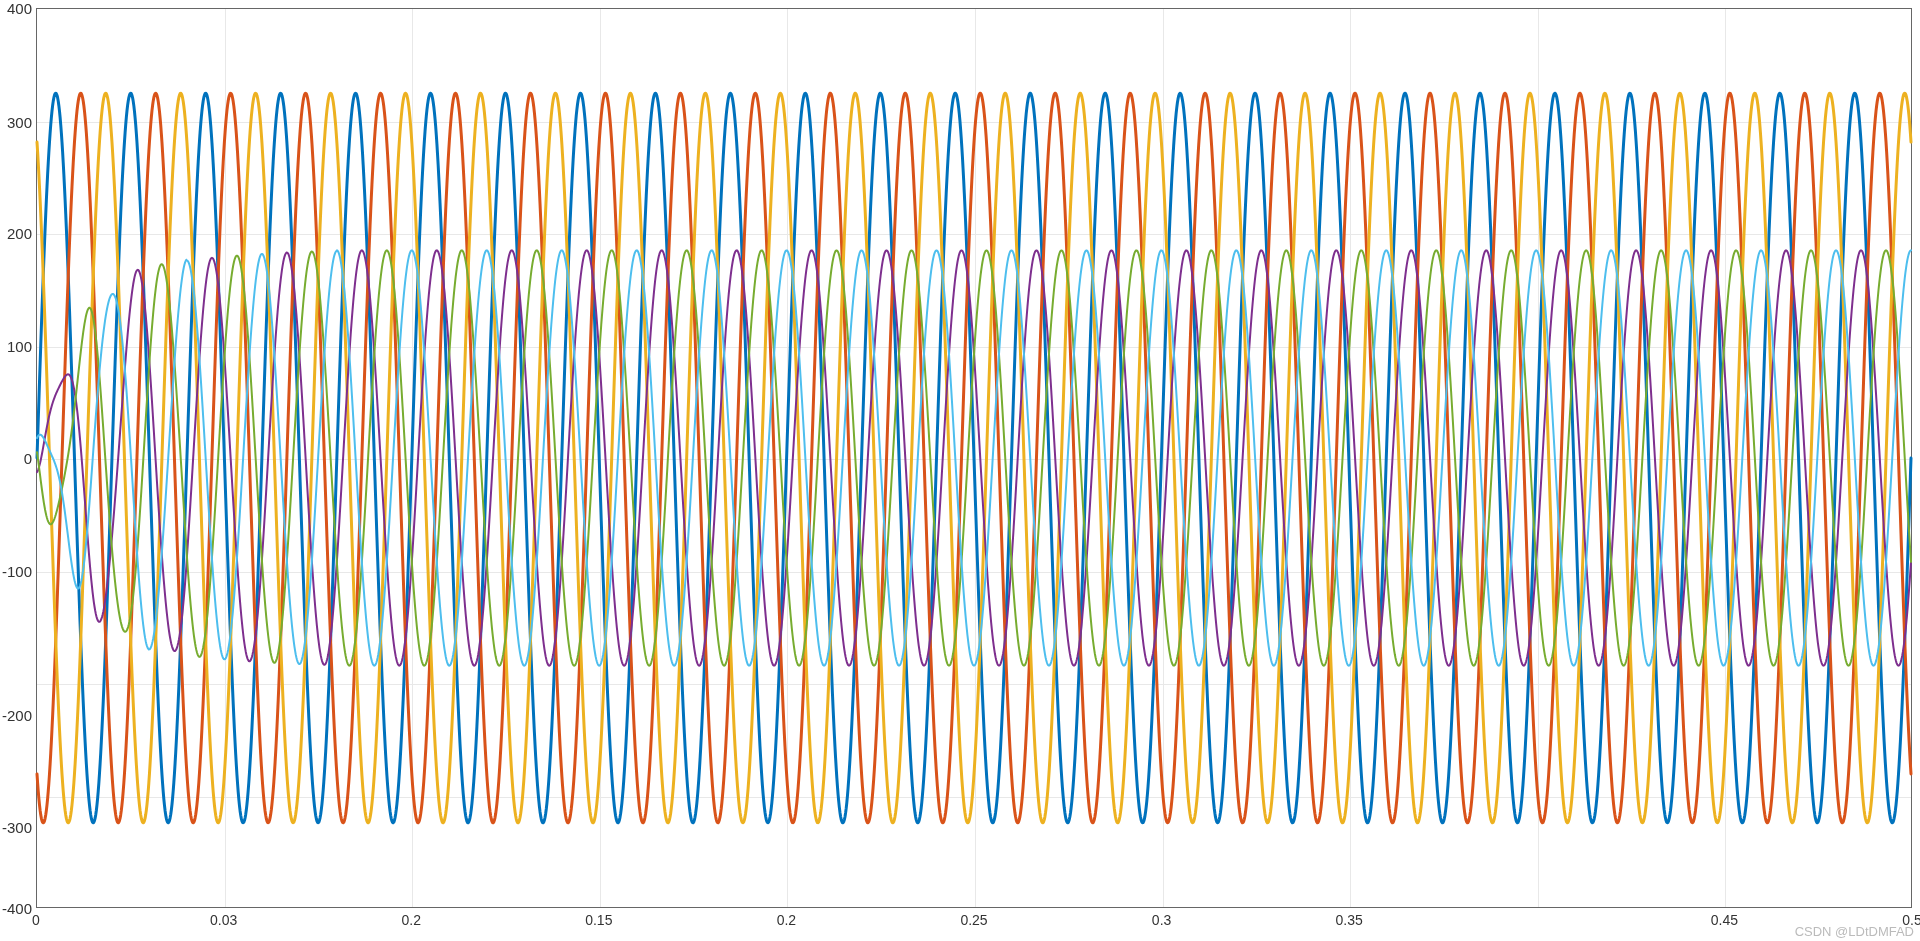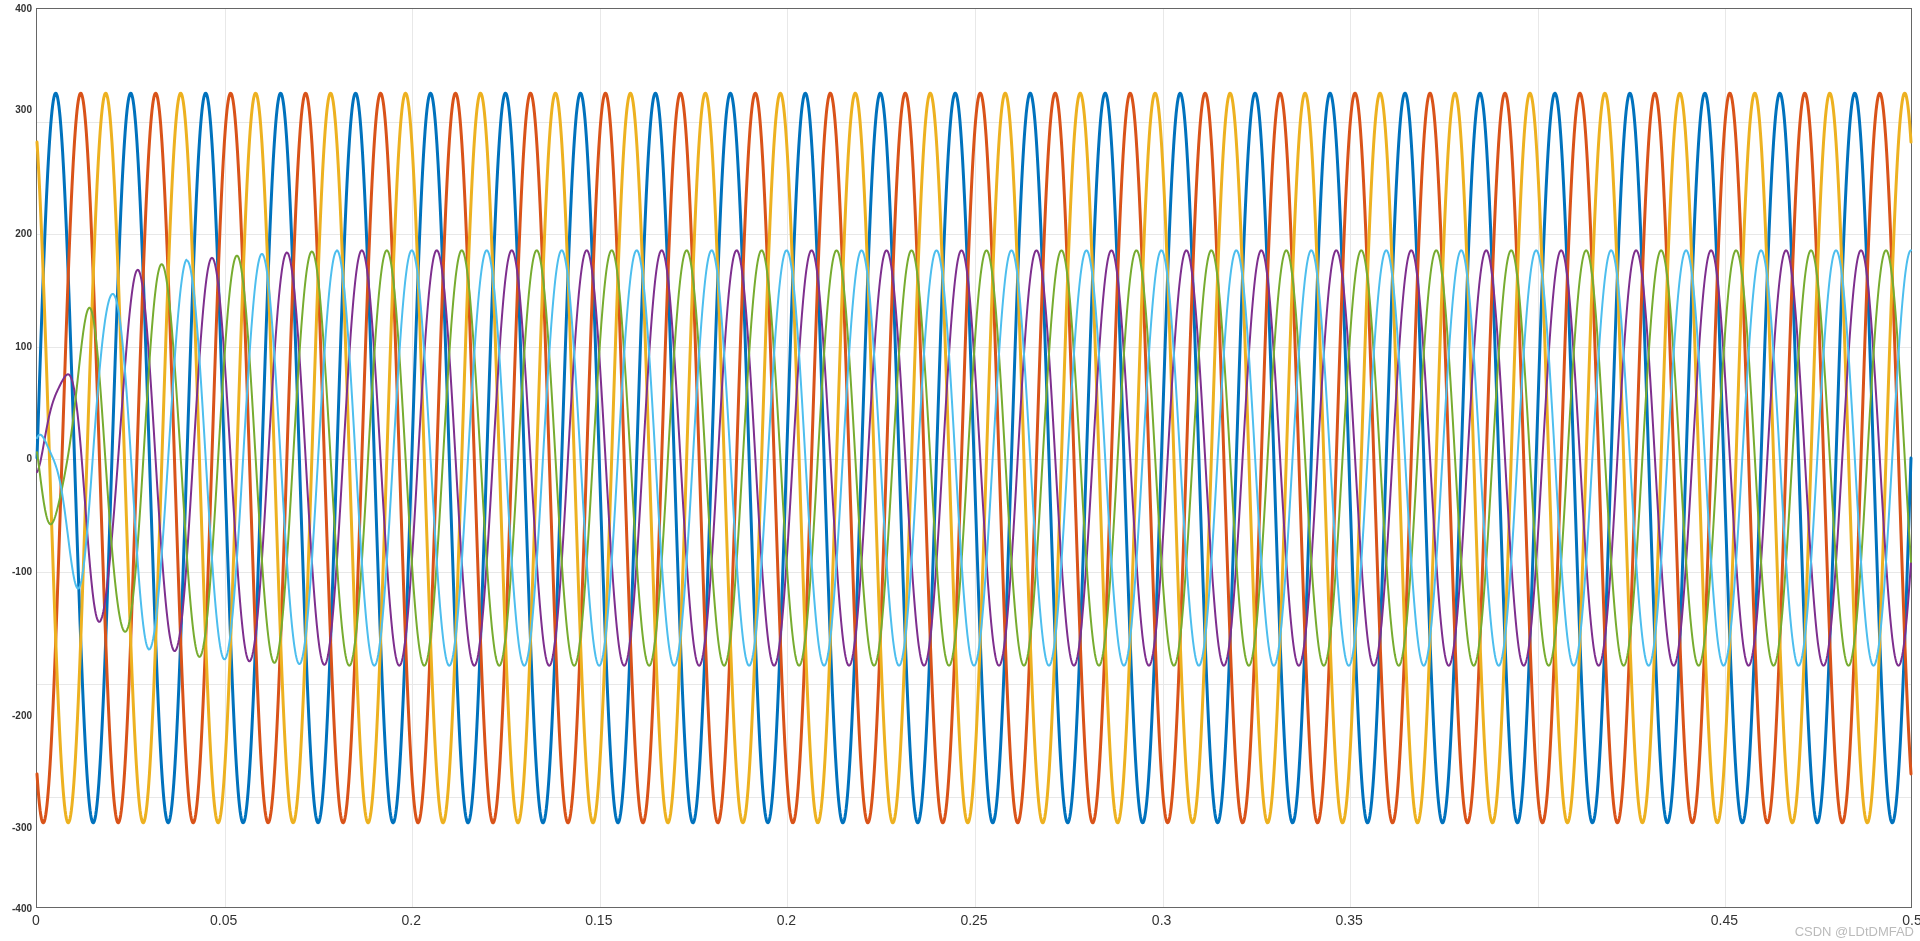--- a/index.html
+++ b/index.html
@@ -46,26 +46,25 @@
     position: absolute;
     top: 912px;
     font-size: 14px;
     color: #333;
     transform: translateX(-50%);
     white-space: nowrap;
   }
   .tick-label-y {
     position: absolute;
     right: 1888px;
-    font-size: 10px;
+    font-size: 15px;
     color: #333;
     transform: translateY(-50%);
     white-space: nowrap;
     text-align: right;
-    font-weight: bold;
   }
   svg.plot-svg {
     position: absolute;
     left: 0;
     top: 0;
     width: 100%;
     height: 100%;
     overflow: visible;
   }
   .watermark {
@@ -82,25 +81,25 @@
 
 <div class="chart-container">
 
   <div class="tick-label-y" style="top:908px;">-400</div>
   <div class="tick-label-y" style="top:827px;">-300</div>
   <div class="tick-label-y" style="top:683px;margin-top:32px;">-200</div>
   <div class="tick-label-y" style="top:570.5px;">-100</div>
   <div class="tick-label-y" style="top:458px;">0</div>
   <div class="tick-label-y" style="top:345.5px;">100</div>
   <div class="tick-label-y" style="top:233px;margin-left:16px;">200</div>
-  <div class="tick-label-y" style="top:109px;">300</div>
+  <div class="tick-label-y" style="top:122px;">300</div>
   <div class="tick-label-y" style="top:8px;">400</div>
 
   <div class="tick-label-x" style="left:36px;">0</div>
-  <div class="tick-label-x" style="left:223.6px;">0.05</div>
+  <div class="tick-label-x" style="left:223.6px;">0.03</div>
   <div class="tick-label-x" style="left:411.2px;">0.2</div>
   <div class="tick-label-x" style="left:598.8px;">0.15</div>
   <div class="tick-label-x" style="left:786.4px;">0.2</div>
   <div class="tick-label-x" style="left:974px;">0.25</div>
   <div class="tick-label-x" style="left:1161.6px;">0.3</div>
   <div class="tick-label-x" style="left:1349.2px;">0.35</div>
   <div class="tick-label-x" style="left:1536.8px;margin-top:26px;">0.4</div>
   <div class="tick-label-x" style="left:1724.4px;">0.45</div>
   <div class="tick-label-x" style="left:1912px;">0.5</div>
 

